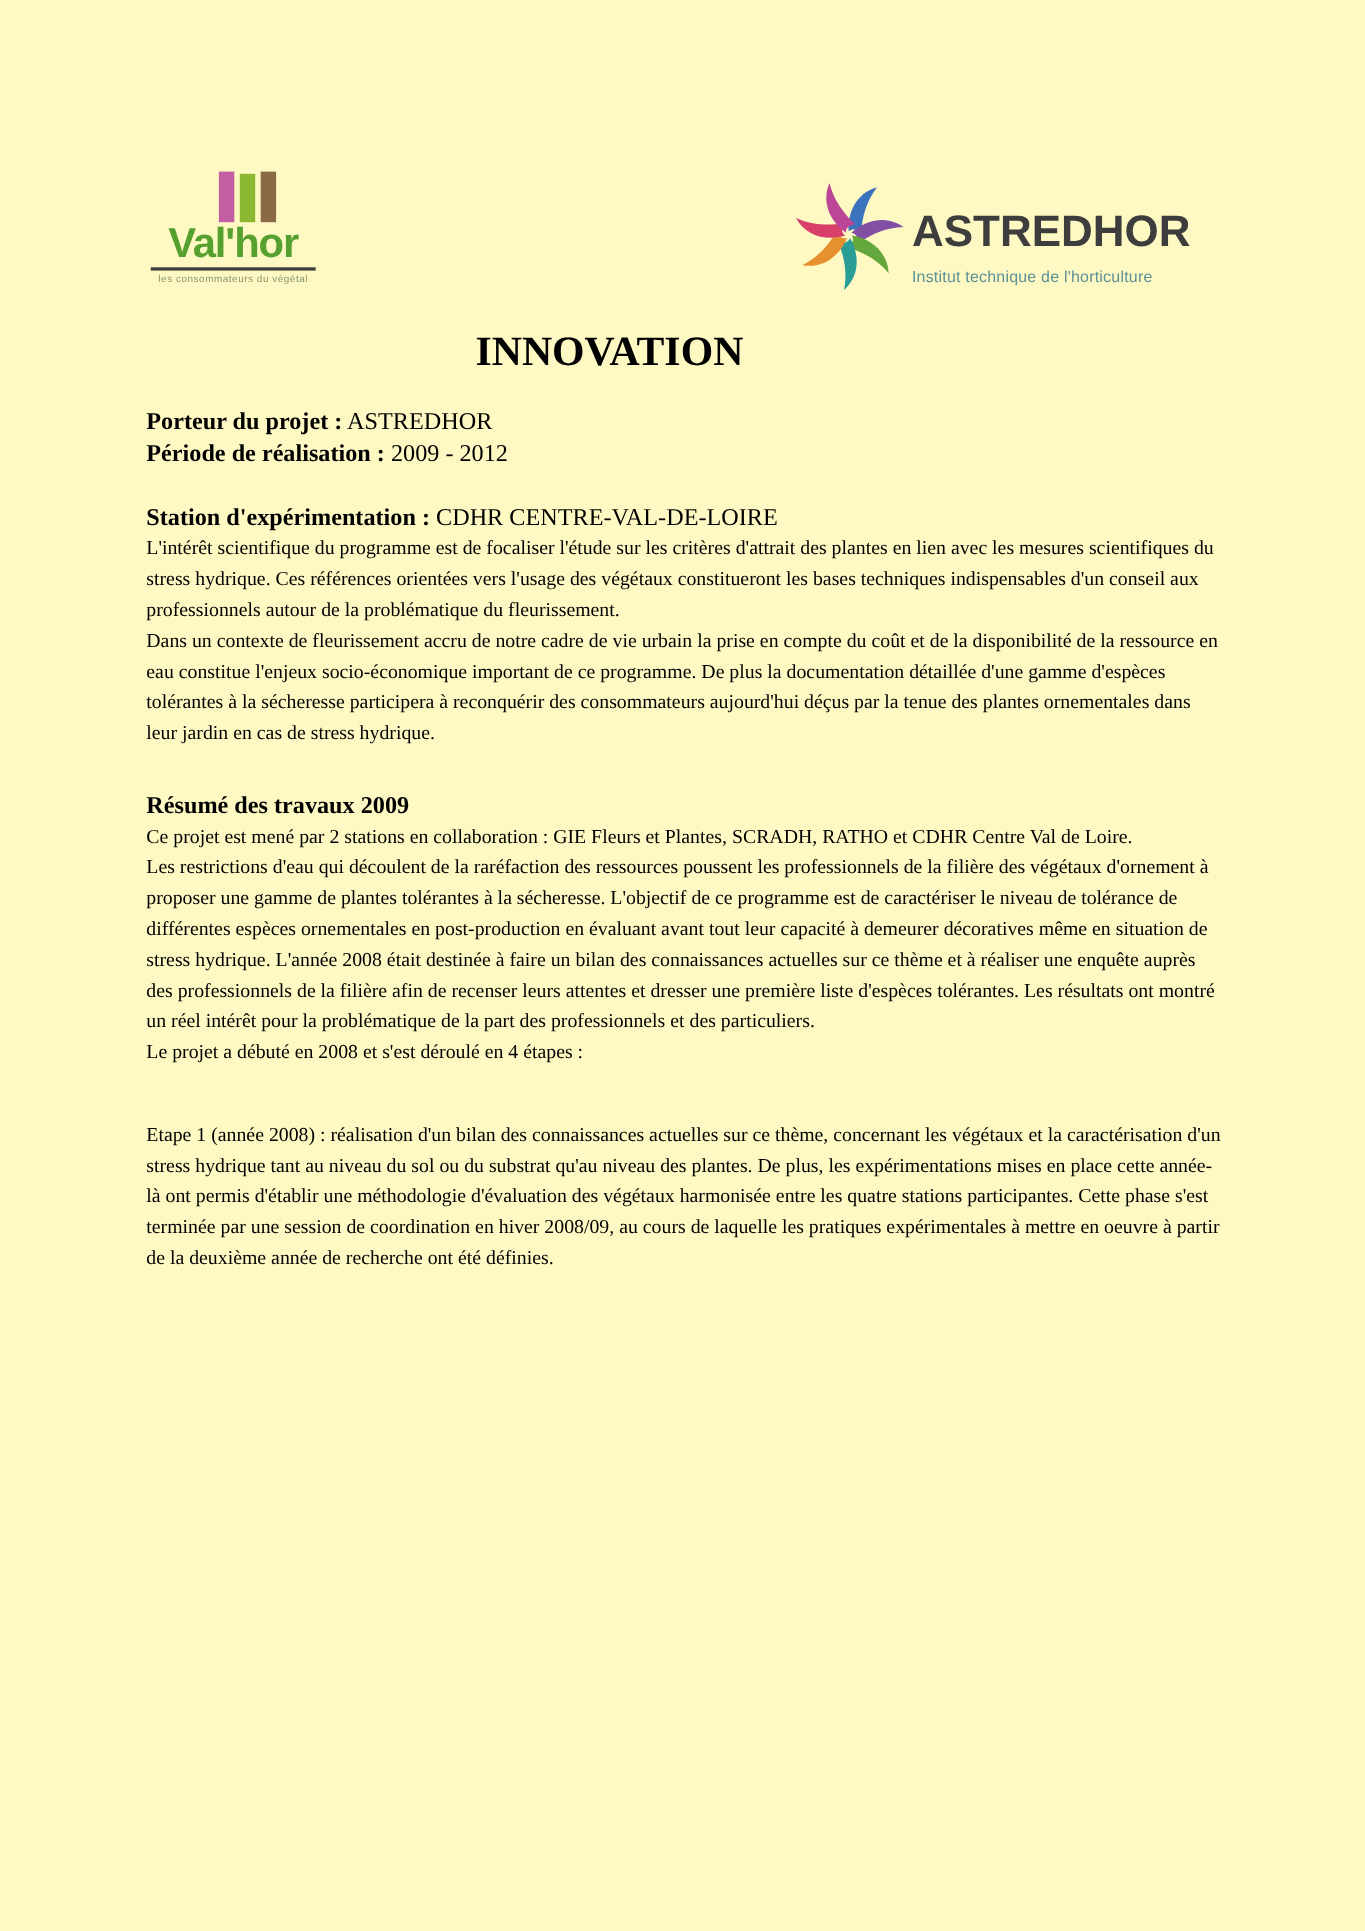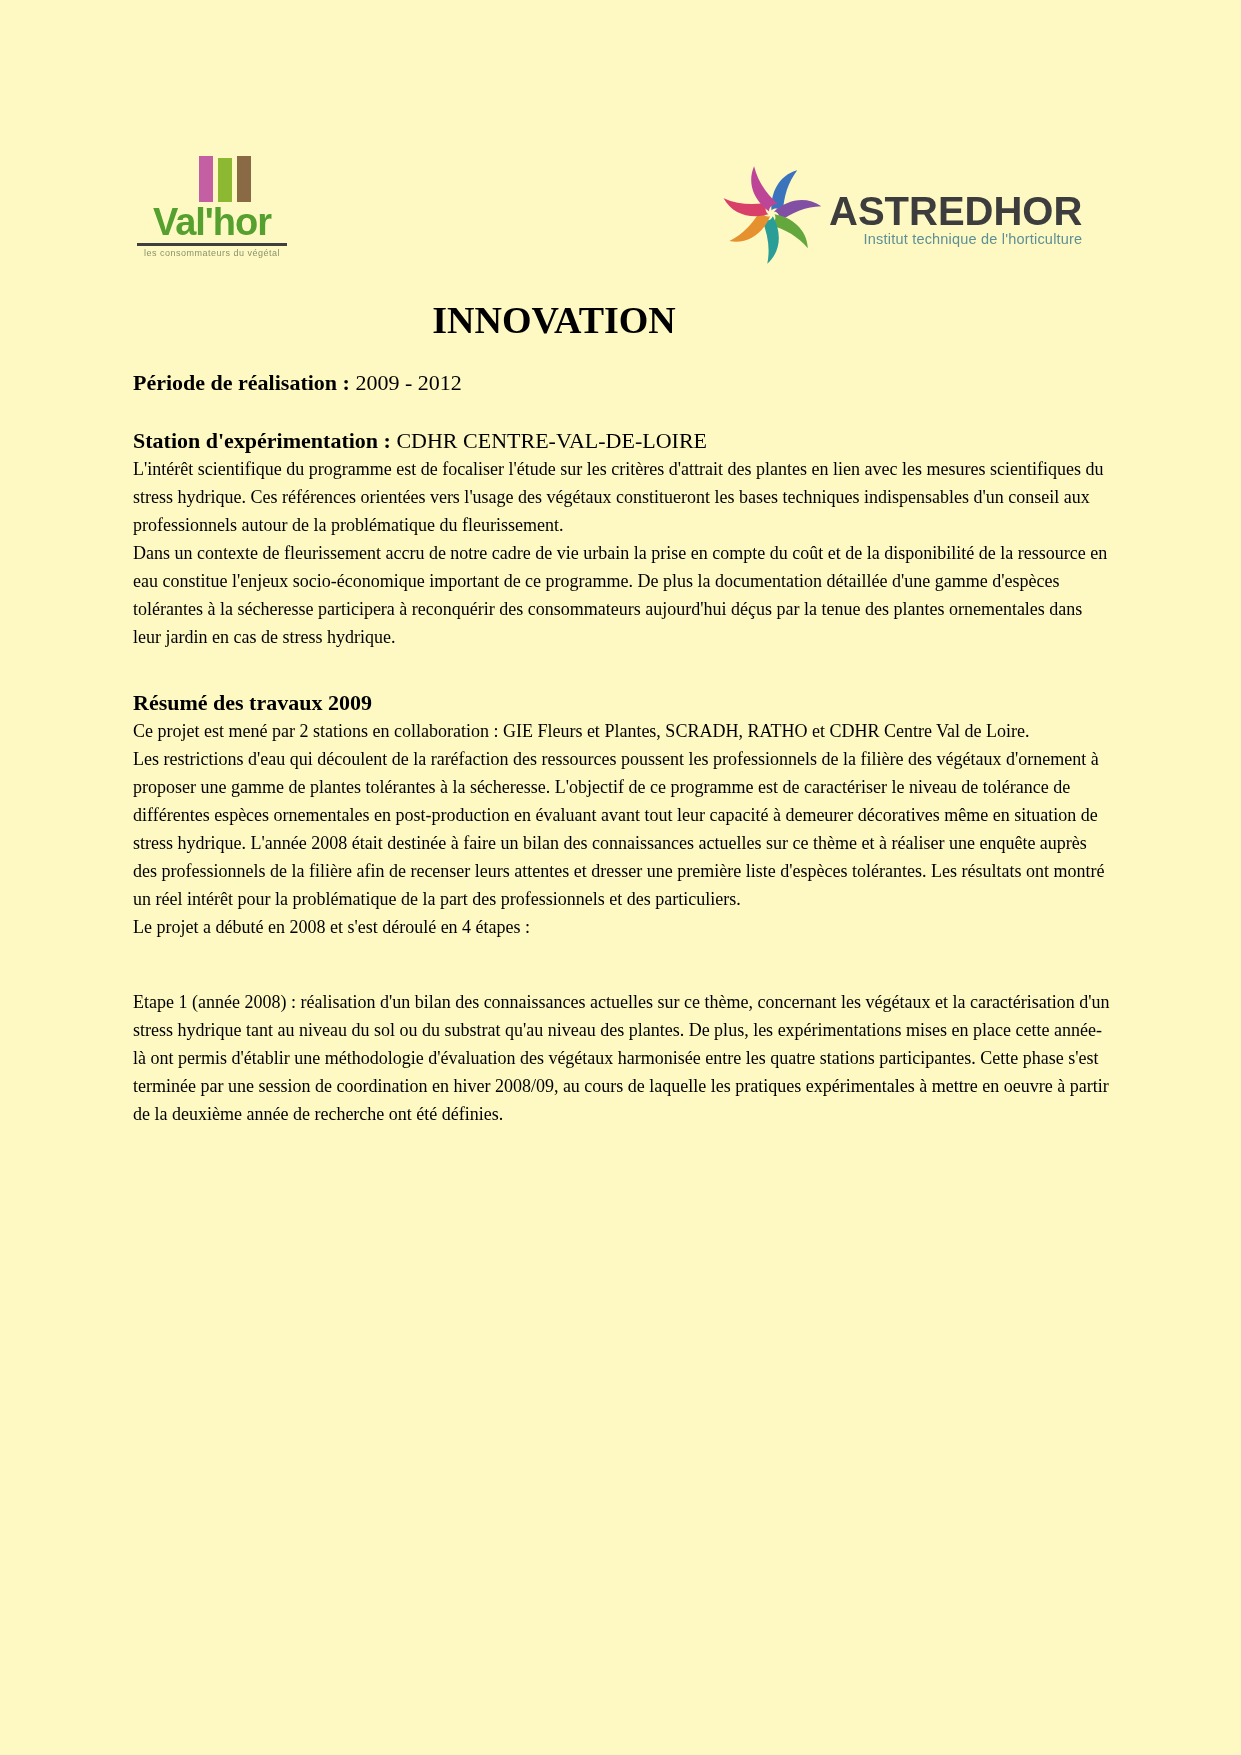--- a/index.html
+++ b/index.html
@@ -29,21 +29,21 @@
 
   .astredhor { position:absolute; left:720px; top:162px; display:flex; align-items:flex-start; }
   .pinwheel { width:103px; height:103px; flex:0 0 auto; }
   .astredhor-textcol { margin-left:6px; margin-top:30px; }
   .astredhor-word {
     font-family:"Liberation Sans","DejaVu Sans",sans-serif;
     font-weight:bold; font-size:40px; line-height:38px; letter-spacing:0px;
   }
   .astredhor-tag {
     font-family:"Liberation Sans","DejaVu Sans",sans-serif;
-    font-size:14.5px; line-height:16px; margin-top:1px; letter-spacing:0.2px;text-align:right;
+    font-size:14.5px; line-height:16px; margin-top:14px; letter-spacing:0.2px;
   }
 
   
   .content { padding:0 130px 0 133px; }
 
   .kicker {
     margin:0; padding:0 136px 0 0; text-align:center;
     font-size:38px; font-weight:bold; line-height:40px;
   }
   .doc-heading {
@@ -112,20 +112,24 @@
 
   </header>
 
   <main class="content">
 
     <h1 class="kicker">INNOVATION</h1>
 
 
     <div class="meta">
       <p class="meta-line">
+        <strong>Porteur du projet :</strong>
+        <span>ASTREDHOR</span>
+      </p>
+      <p class="meta-line">
         <strong>Période de réalisation :</strong>
         <span>2009 - 2012</span>
       </p>
       <p class="meta-line station-line">
         <strong>Station d'expérimentation :</strong>
         <span>CDHR CENTRE-VAL-DE-LOIRE</span>
       </p>
     </div>
 
     <section>

